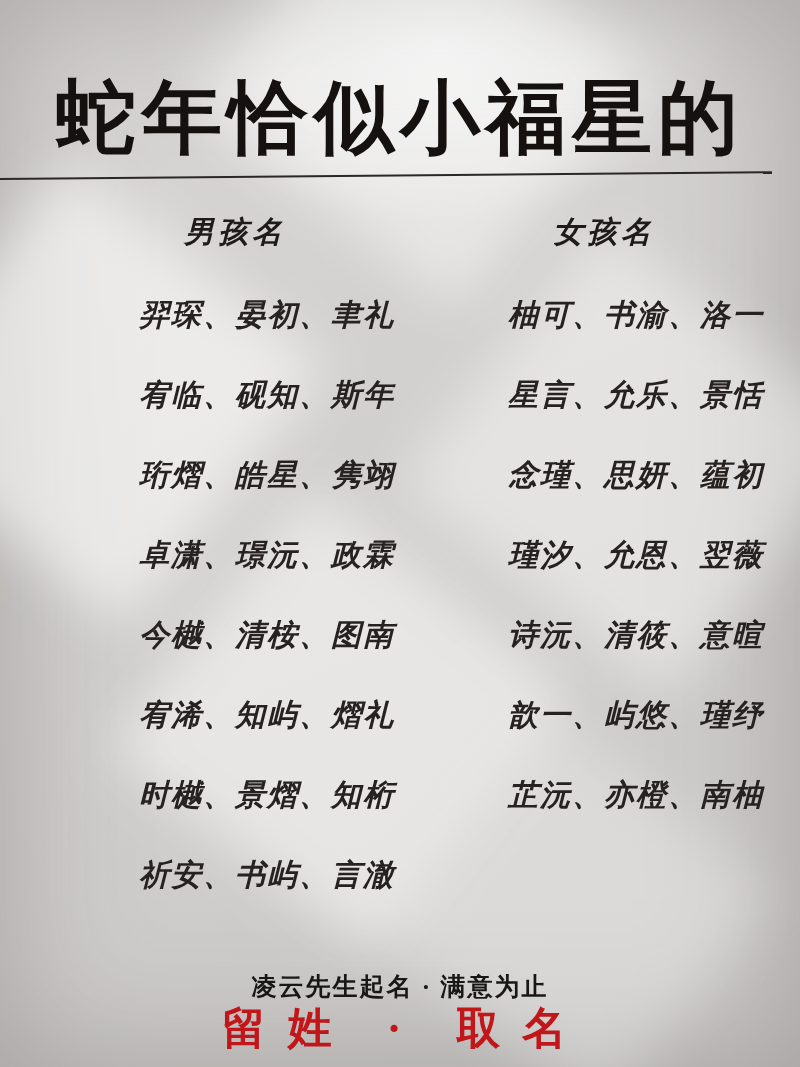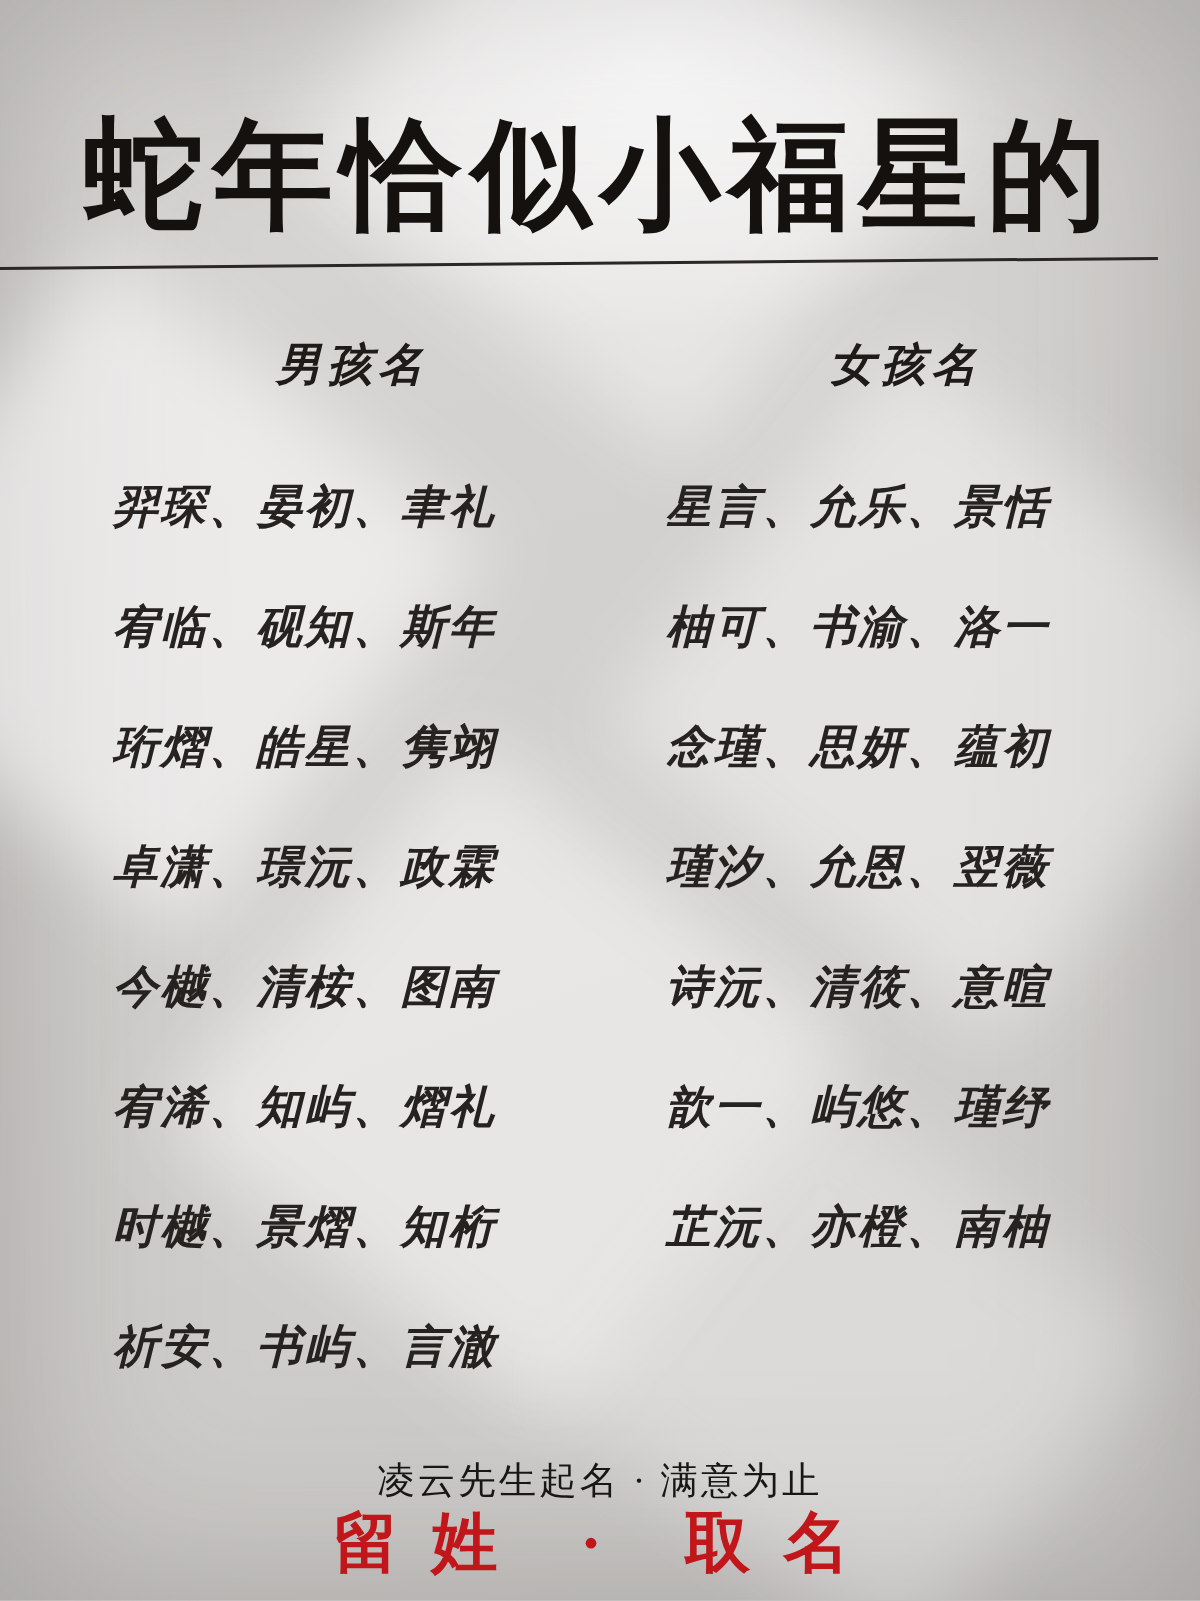--- a/index.html
+++ b/index.html
@@ -34,33 +34,33 @@
   .title-underline{
     position:absolute;top:178px;left:0;width:772px;height:2px;
     background:#2a2725;transform:rotate(-.5deg);transform-origin:left center;
   }
 
   .columns{position:absolute;top:205px;left:0;width:100%;}
   .col{position:absolute;top:0;width:320px;}
   .col.left{left:75px;}
   .col.right{left:444px;}
   .col-header{
-    margin:16px;text-align:center;
+    margin:4px;text-align:center;
     font-size:30px;font-weight:700;font-style:italic;
     color:#1f1b18;letter-spacing:4px;height:62px;line-height:46px;
   }
   .name-row{
-    height:80px;line-height:80px;text-align:left;
+    height:80px;line-height:80px;text-align:right;
     font-size:30px;font-weight:600;font-style:italic;
     color:#262220;letter-spacing:2px;white-space:nowrap;
   }
 
   .footer{position:absolute;left:0;bottom:14px;width:100%;text-align:center;}
   .tagline{
-    font-size:25px;color:#191715;letter-spacing:2px;font-weight:400;
+    font-size:25px;color:#191715;letter-spacing:2px;font-weight:700;
     margin-bottom:2px;
   }
   .cta{
     font-size:44px;font-weight:800;letter-spacing:22px;
     color:#c1161a;line-height:1.1;text-indent:10px;
   }
 </style>
 </head>
 <body>
 
@@ -88,22 +88,22 @@
         <div class="name-row">珩熠、皓星、隽翊</div>
         <div class="name-row">卓潇、璟沅、政霖</div>
         <div class="name-row">今樾、清桉、图南</div>
         <div class="name-row">宥浠、知屿、熠礼</div>
         <div class="name-row">时樾、景熠、知桁</div>
         <div class="name-row">祈安、书屿、言澈</div>
       </section>
 
       <section class="col right">
         <h2 class="col-header">女孩名</h2>
+        <div class="name-row">柚可、书渝、洛一</div>
         <div class="name-row">星言、允乐、景恬</div>
-        <div class="name-row">柚可、书渝、洛一</div>
         <div class="name-row">念瑾、思妍、蕴初</div>
         <div class="name-row">瑾汐、允恩、翌薇</div>
         <div class="name-row">诗沅、清筱、意暄</div>
         <div class="name-row">歆一、屿悠、瑾纾</div>
         <div class="name-row">芷沅、亦橙、南柚</div>
       </section>
 
     </div>
 
     <footer class="footer">

